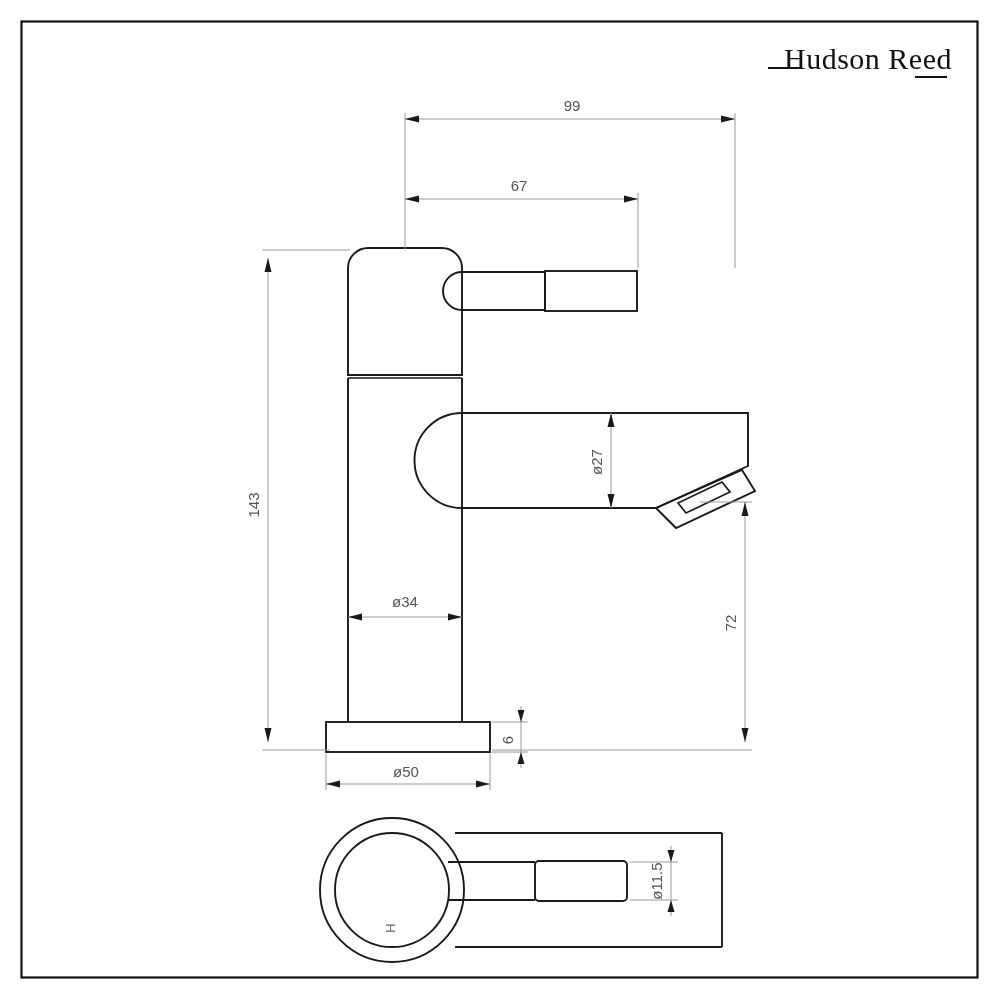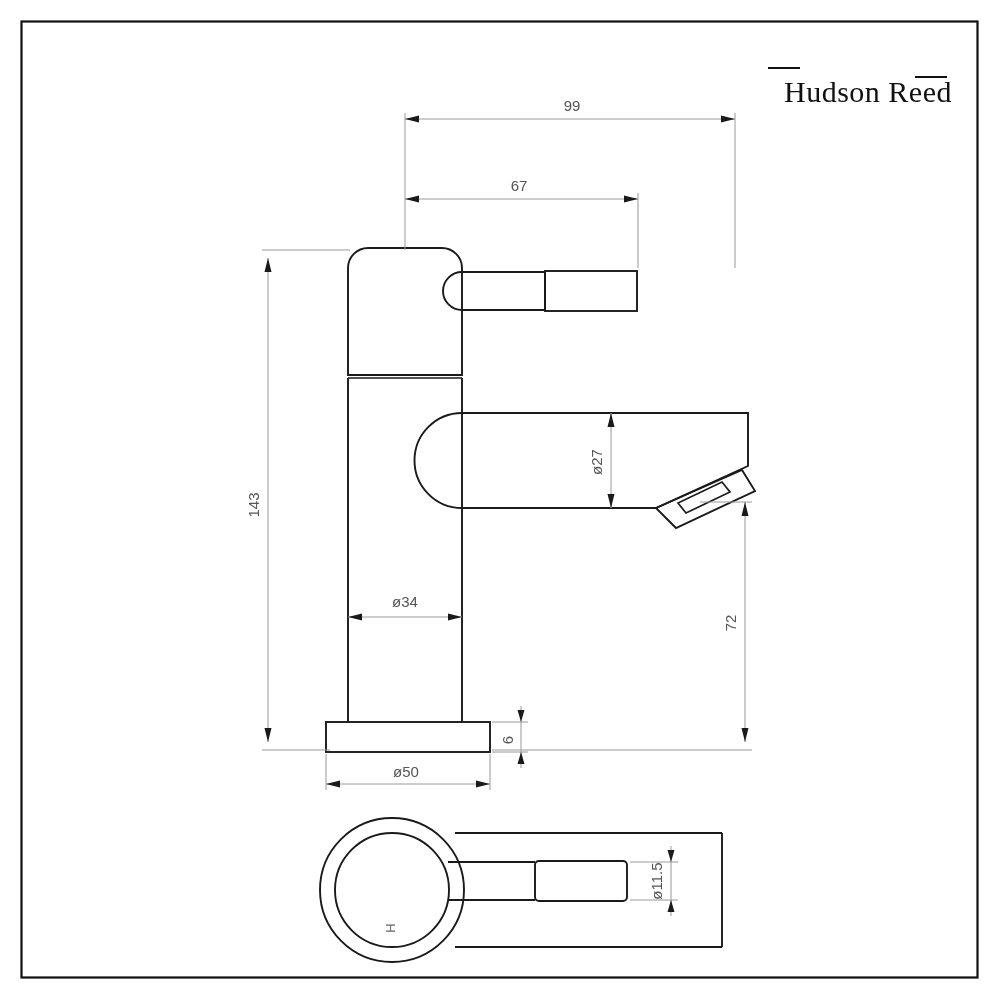--- a/index.html
+++ b/index.html
@@ -32,21 +32,20 @@
     top: 44px;
     text-align: right;
   }
   .brand-text {
     font-family: "Liberation Serif", serif;
     font-size: 30px;
     letter-spacing: 0.5px;
     color: #111111;
     white-space: nowrap;
     line-height: 1;
-    margin-top: 33px;
   }
 </style>
 </head>
 <body>
 
 <div id="sheet">
 
   <svg id="drawing-svg" viewBox="0 0 1000 1000">
 
     <rect x="21.5" y="21.5" width="956" height="956" fill="none" stroke="#111111" stroke-width="2.2"></rect>

